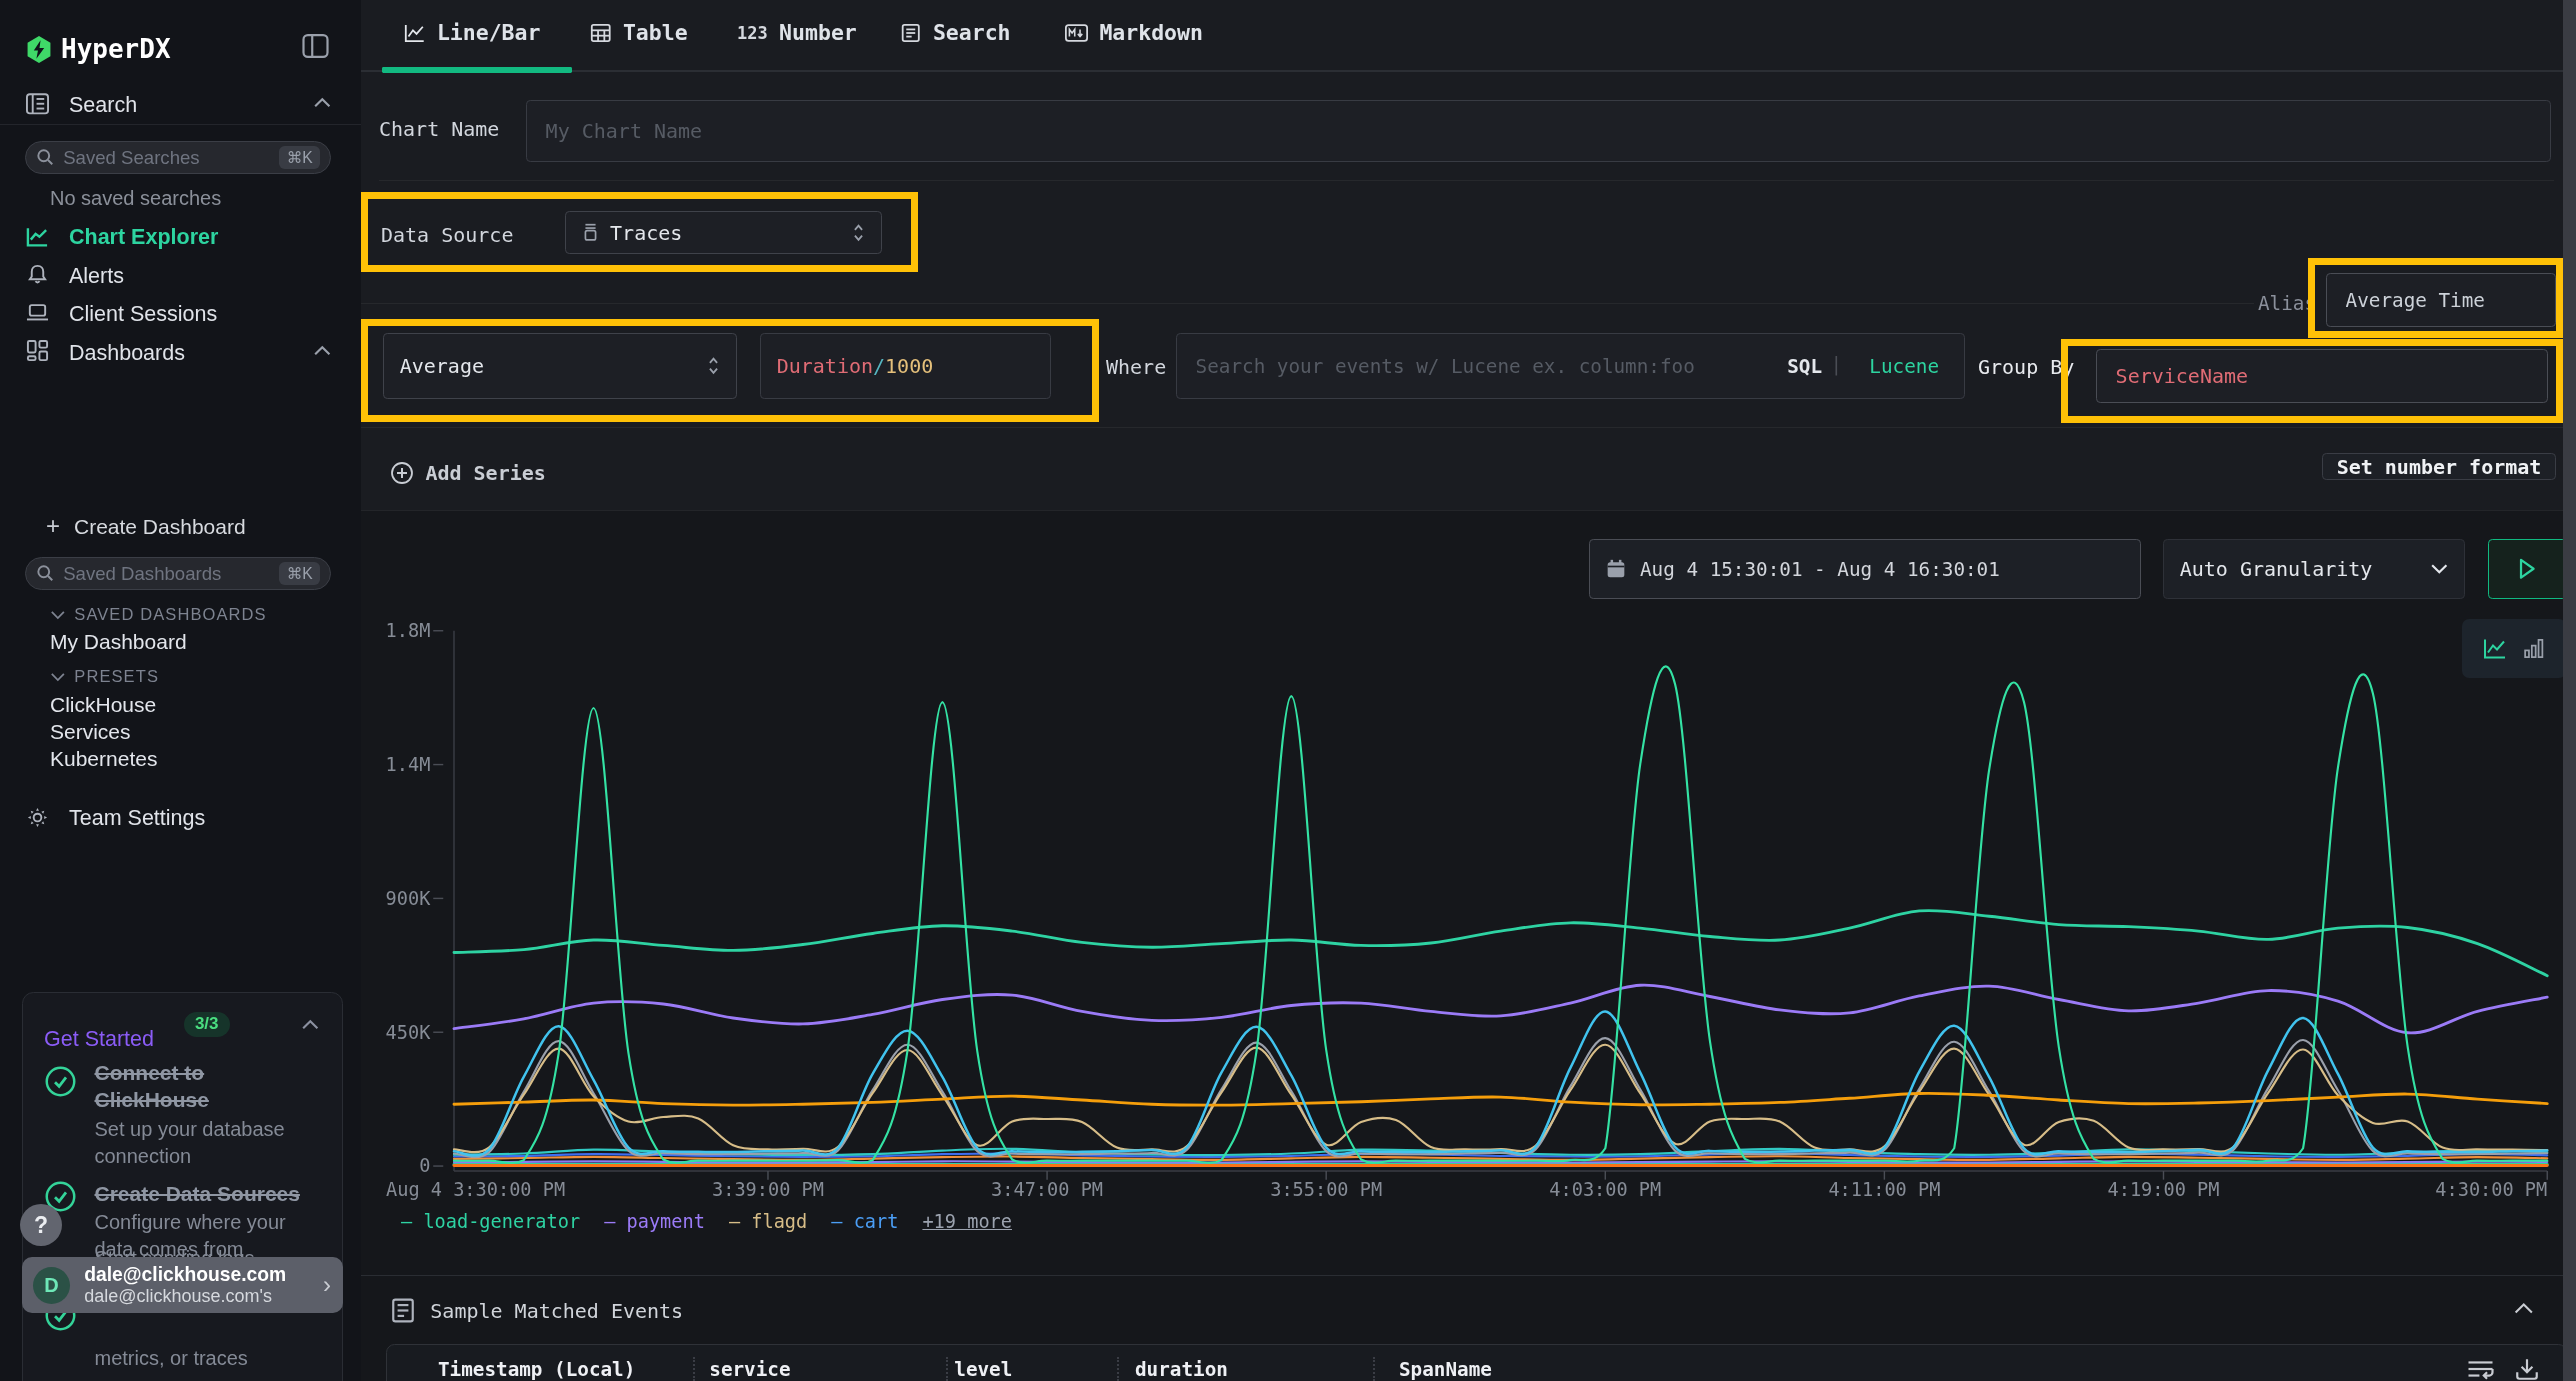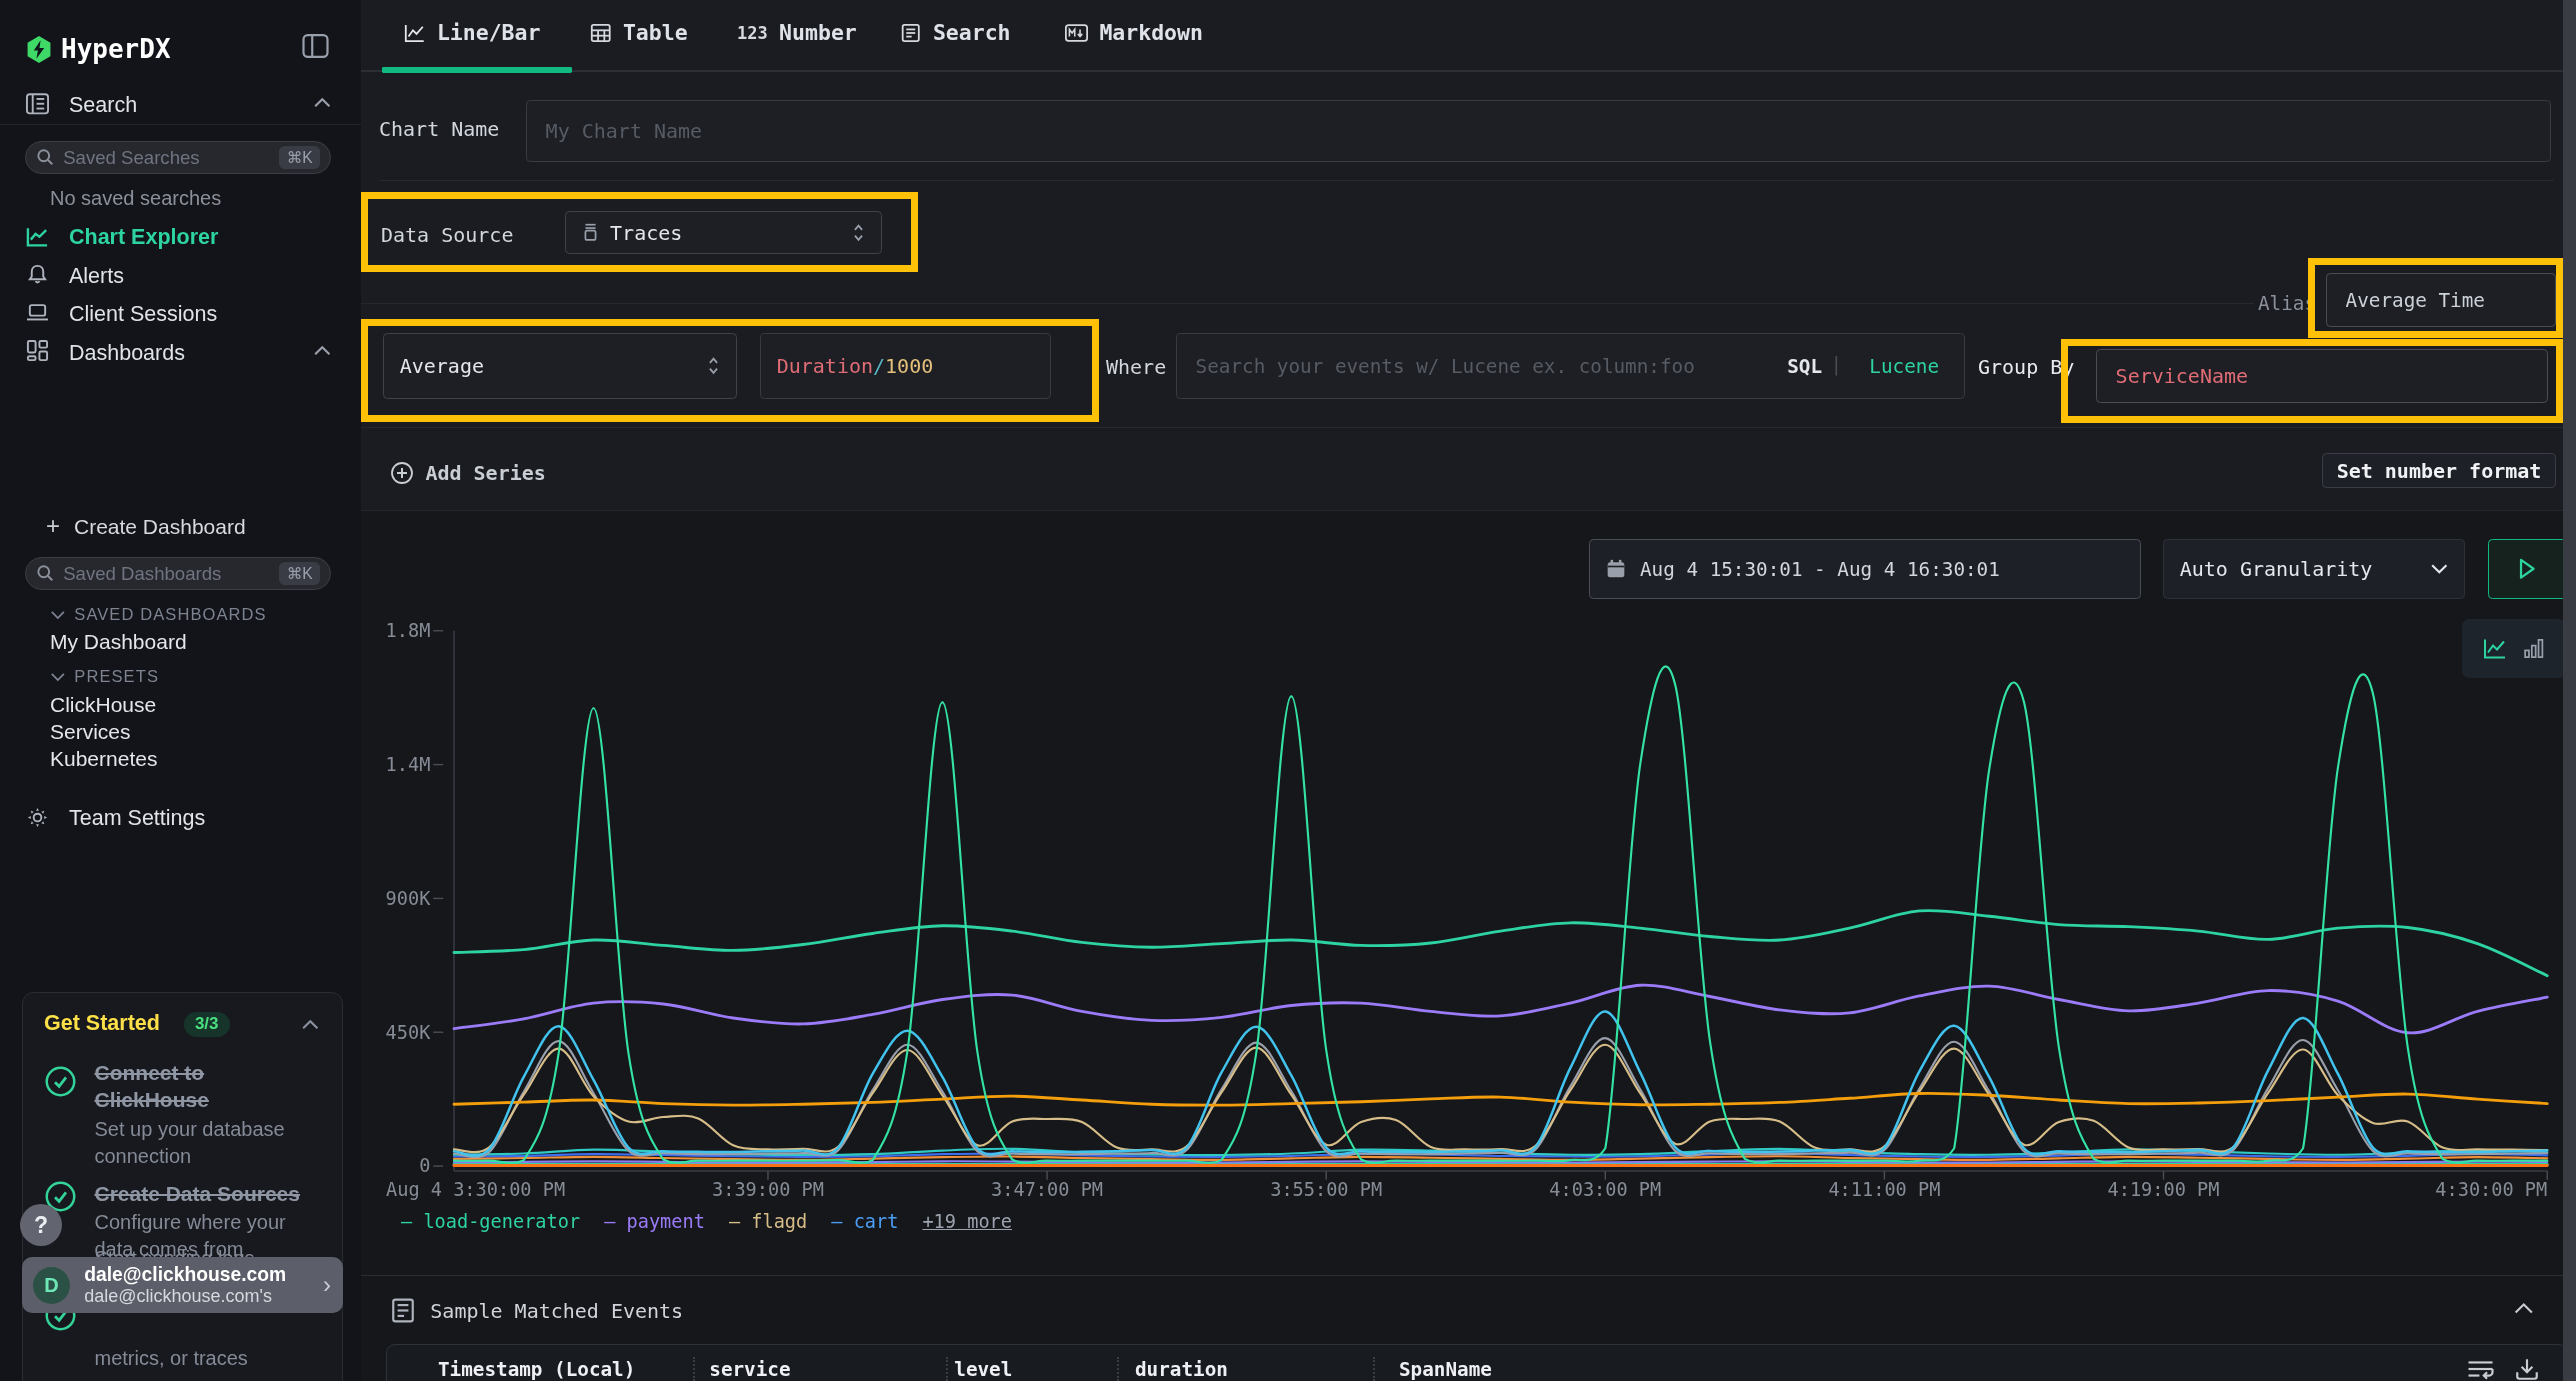--- a/index.html
+++ b/index.html
@@ -177,21 +177,21 @@
 
     <span class="icon abs" style="left:26px;top:806px;">
       <svg width="23" height="23" viewBox="0 0 24 24">
           <circle cx="12" cy="12" r="4" fill="none" stroke="#aeb3bd" stroke-width="2"></circle>
           <path d="M12 2 L13.5 5 L10.5 5 Z M12 22 L13.5 19 L10.5 19 Z M2 12 L5 10.5 L5 13.5 Z M22 12 L19 10.5 L19 13.5 Z M4.9 4.9 L8 6 L6 8 Z M19.1 4.9 L18 8 L16 6 Z M4.9 19.1 L6 16 L8 18 Z M19.1 19.1 L16 18 L18 16 Z" fill="#aeb3bd"></path>
         </svg>
     </span>
     <div class="abs nav-label" style="left:69px;top:806px;">Team Settings</div>
 
     <div class="gs-card">
-      <div class="abs" style="left:21.5px;top:18px;font-size:21.5px;font-weight:bold;color:#fde047;">Get Started</div>
+      <div class="abs" style="left:21.5px;top:34px;font-size:21.5px;font-weight:normal;color:#8b5cf6;">Get Started</div>
       <span class="badge-done abs" style="left:161px;top:18.6px;">3/3</span>
       <span class="icon abs" style="left:278px;top:26px;">
         <svg width="18.6" height="11.4" viewBox="0 0 26 16">
             <polyline points="3,13 13,3 23,13" fill="none" stroke="#8b90a0" stroke-width="3"></polyline>
           </svg>
       </span>
 
       <span class="icon abs" style="left:21.5px;top:72px;">
         <svg width="33" height="33" viewBox="0 0 24 24">
             <circle cx="12" cy="12" r="10" fill="none" stroke="#34d399" stroke-width="1.8"></circle>
@@ -345,21 +345,21 @@
   <div class="abs" style="left:390px;top:461px;display:flex;align-items:center;gap:11.4px;">
     <span class="icon">
       <svg width="24" height="24" viewBox="0 0 24 24">
           <circle cx="12" cy="12" r="10" fill="none" stroke="#c9cdd4" stroke-width="1.8"></circle>
           <line x1="12" y1="7" x2="12" y2="17" stroke="#c9cdd4" stroke-width="2"></line>
           <line x1="7" y1="12" x2="17" y2="12" stroke="#c9cdd4" stroke-width="2"></line>
         </svg>
     </span>
     <span style="font-size:20px;font-weight:bold;color:#c9cdd4;">Add Series</span>
   </div>
-  <div class="btn" style="left:2322px;top:453px;width:234px;height:35px;">Set number format</div>
+  <div class="btn" style="left:2322px;top:453px;width:234px;height:27px;">Set number format</div>
 
   <div class="divider" style="left:361px;top:510px;width:2202px;background:#232529;"></div>
 
   <div class="selectbox" style="left:1589px;top:539px;width:552px;height:60px;border-color:#4a4d55;background:#1d2026;">
     <span class="icon" style="margin-right:14.3px;">
       <svg width="20" height="20" viewBox="0 0 24 24">
           <rect x="2" y="4" width="20" height="18" rx="3" fill="#9aa0ab"></rect>
           <line x1="7" y1="1" x2="7" y2="6" stroke="#9aa0ab" stroke-width="3"></line>
           <line x1="17" y1="1" x2="17" y2="6" stroke="#9aa0ab" stroke-width="3"></line>
           <line x1="2" y1="9" x2="22" y2="9" stroke="#1d2026" stroke-width="2"></line>

